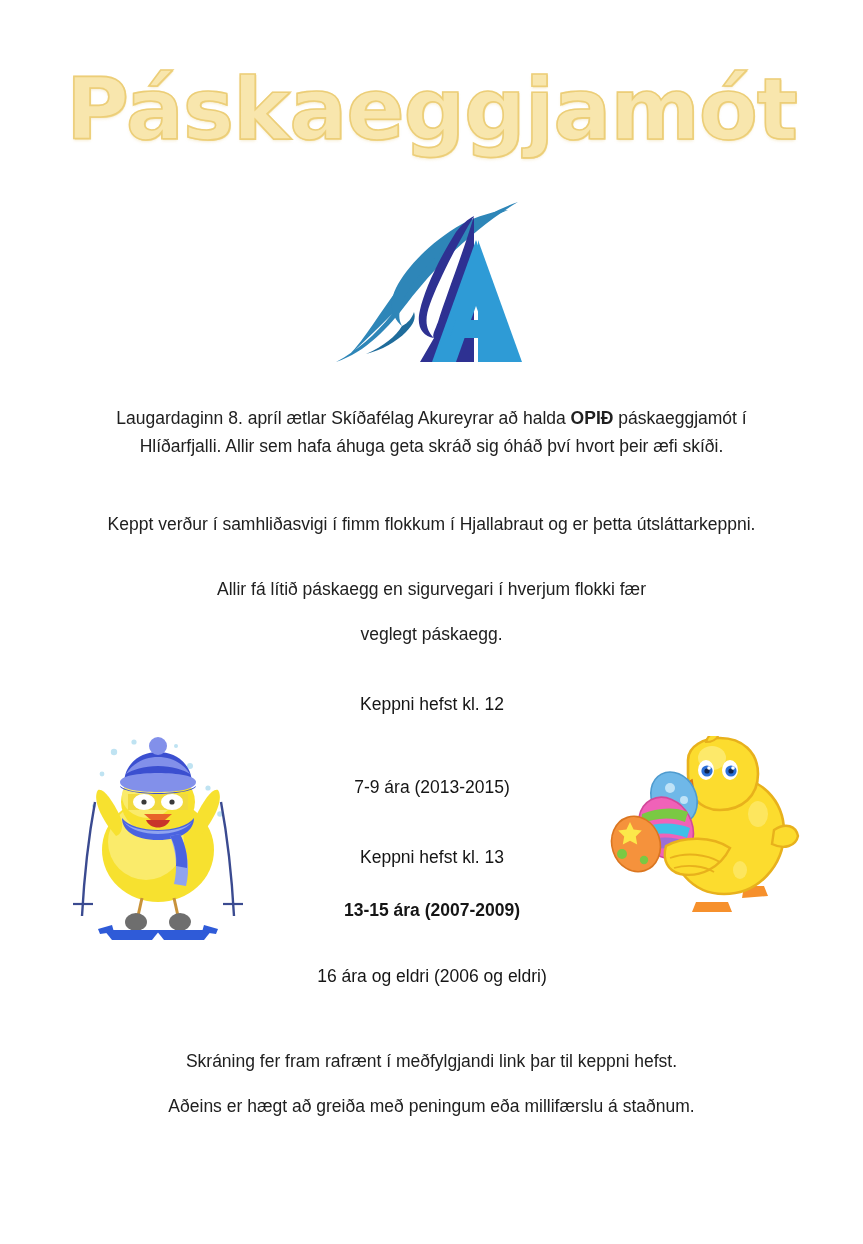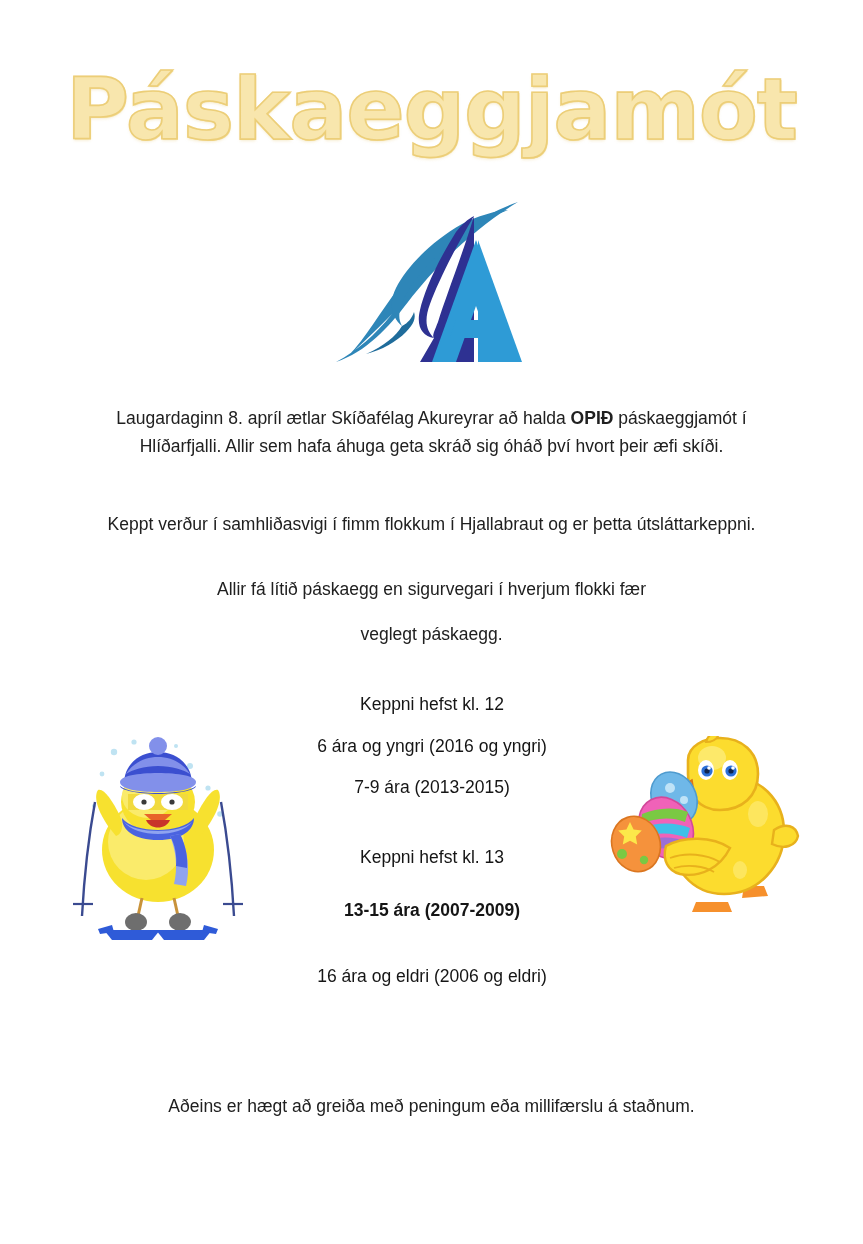--- a/index.html
+++ b/index.html
@@ -155,27 +155,27 @@
     <span>Laugardaginn 8. apríl ætlar Skíðafélag Akureyrar að halda </span><b>OPIÐ</b><span> páskaeggjamót</span>
     <span>í Hlíðarfjalli. Allir sem hafa áhuga geta skráð sig óháð því hvort þeir æfi skíði.</span>
   </div>
 
   <div class="para block-format">Keppt verður í samhliðasvigi í fimm flokkum í Hjallabraut og er þetta útsláttarkeppni.</div>
 
   <div class="para block-prize1">Allir fá lítið páskaegg en sigurvegari í hverjum flokki fær</div>
   <div class="para block-prize2">veglegt páskaegg.</div>
 
   <div class="sched sched-head s12-head">Keppni hefst kl. 12</div>
-  <div class="sched sched-row s12-r1">6 ára og yngri (2016 og yngri)</div>
   <div class="sched sched-row s12-r2">7-9 ára (2013-2015)</div>
 
   <div class="sched sched-head s13-head">Keppni hefst kl. 13</div>
   <div class="sched sched-row s13-r2">13-15 ára (2007-2009)</div>
   <div class="sched sched-row s13-r3">16 ára og eldri (2006 og eldri)</div>
 
+  <div class="para block-reg1">Skráning fer fram rafrænt í meðfylgjandi link þar til keppni hefst.</div>
   <div class="para block-reg3">Aðeins er hægt að greiða með peningum eða millifærslu á staðnum.</div>
 
   <svg class="ill-left" viewBox="0 0 180 215" aria-hidden="true">
 
     <g fill="#BFE3F2">
       <circle cx="46" cy="22" r="3.2"></circle>
       <circle cx="66" cy="12" r="2.6"></circle>
       <circle cx="90" cy="26" r="2.2"></circle>
       <circle cx="34" cy="44" r="2.4"></circle>
       <circle cx="122" cy="36" r="3.0"></circle>

